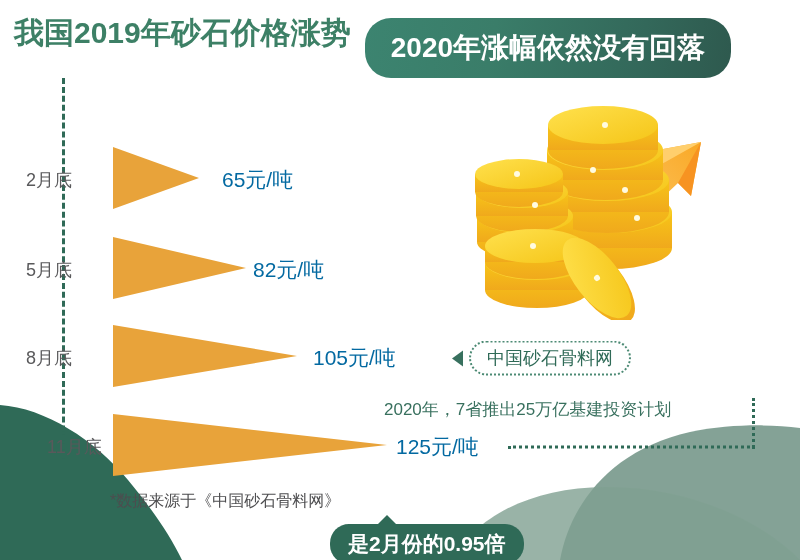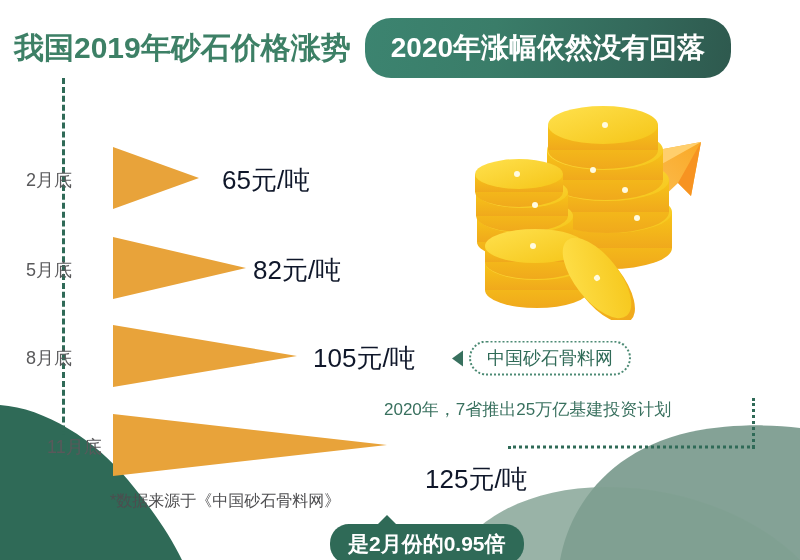--- a/index.html
+++ b/index.html
@@ -9,21 +9,21 @@
     background:#ffffff;
     overflow:hidden;
     position:relative;
   }
   #stage { position:absolute; inset:0; width:800px; height:560px; overflow:hidden; background:#fff; }
 
   
   .bg-svg { position:absolute; inset:0; width:800px; height:560px; pointer-events:none; }
 
   
-  .header { position:absolute; left:14px; top:18px; display:flex; align-items:center; gap:14px; }
+  .header { position:absolute; left:14px; top:18px; display:flex; gap:14px; }
   .page-title {
     font-size:30px; font-weight:bold; color:#3d8066;
     letter-spacing:0px; white-space:nowrap; line-height:1;
   }
   .badge {
     display:flex; align-items:center; justify-content:center;
     height:60px; padding:0 26px; border-radius:26px;
     background:linear-gradient(100deg,#3c8470 0%,#3a7d69 35%,#33685a 75%,#2e594e 100%);
     color:#ffffff; font-size:28px; font-weight:bold; white-space:nowrap; line-height:1;
   }
@@ -37,21 +37,21 @@
   .rows { position:absolute; left:0; top:0; width:800px; height:560px;text-align:center; }
   .row { position:absolute; left:0; width:800px; height:0; }
 
   .row-label {
     position:absolute; right:708px; 
     font-size:18px; color:#59595b; white-space:nowrap;
     transform:translateY(-50%);
   }
   .tri-wrap { position:absolute; transform:translateY(-50%); }
   .price {
-    position:absolute; font-size:26px; color:#0f172a; white-space:nowrap;
+    position:absolute; font-size:21px; color:#0369a1; white-space:nowrap;
     transform:translateY(-50%);
   }
 
   
   .callout-dotted {
     position:absolute; display:flex; align-items:center; gap:6px;
     transform:translateY(-50%);
   }
   .callout-dotted .arrow-left {
     width:0;height:0;border-top:8px solid transparent;border-bottom:8px solid transparent;
@@ -246,21 +246,21 @@
       </div>
     </div>
 
     <div class="row" style="top:447px;">
       <div class="row-label" style="left:24px; right:auto;margin-left:23px;">11月底</div>
       <div class="tri-wrap" style="left:113px; top:0;">
         <svg width="274" height="62" viewBox="0 0 274 62" aria-hidden="true">
           <polygon points="0,0 274,31 0,62" fill="#e8a33a"></polygon>
         </svg>
       </div>
-      <div class="price" style="left:425px;margin-top:32px;">125元/吨</div>
+      <div class="price" style="left:396px;">125元/吨</div>
 
       <div class="dots-line" style="left:508px; top:0; width:247px;"></div>
     </div>
   </div>
 
   <div class="note-2020" style="left:384px; top:409px;">2020年，7省推出25万亿基建投资计划</div>
 
   <div class="bracket" style="left:752px; top:398px; width:10px; height:50px;">
     <div class="v" style="left:0; top:0; height:50px;"></div>
   </div>

